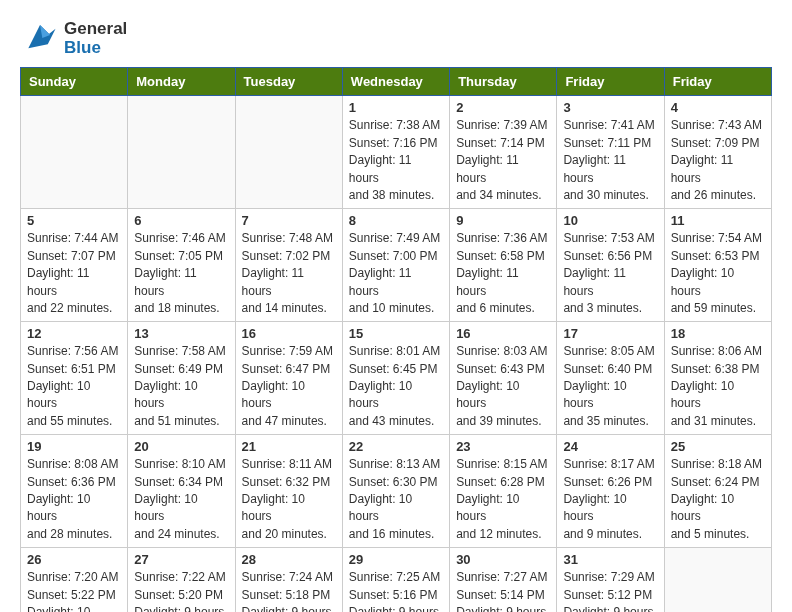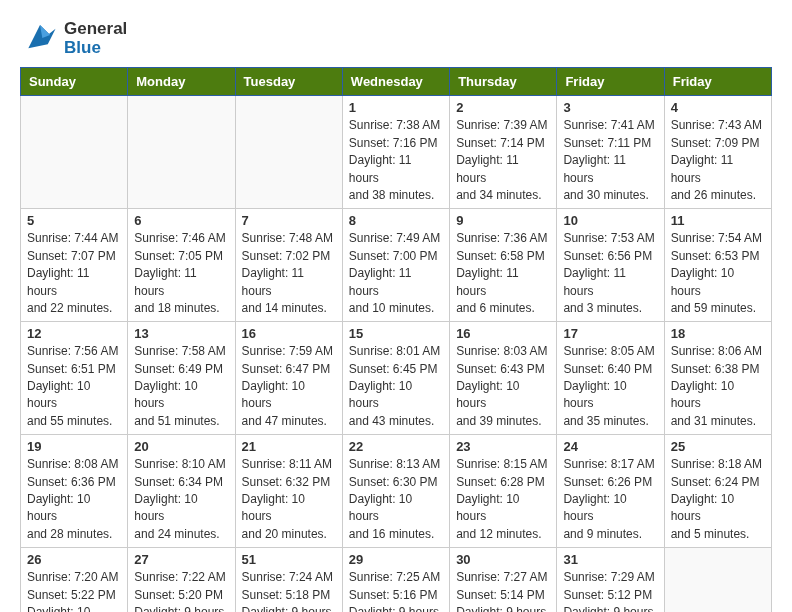--- a/index.html
+++ b/index.html
@@ -313,21 +313,21 @@
 and 1 minute.</div>
         </td>
         <td>
           <span class="day-number">27</span>
           <div class="day-info" style="white-space: pre-line;">Sunrise: 7:22 AM
 Sunset: 5:20 PM
 Daylight: 9 hours
 and 57 minutes.</div>
         </td>
         <td>
-          <span class="day-number">51</span>
+          <span class="day-number">28</span>
           <div class="day-info" style="white-space: pre-line;">Sunrise: 7:24 AM
 Sunset: 5:18 PM
 Daylight: 9 hours
 and 54 minutes.</div>
         </td>
         <td>
           <span class="day-number">29</span>
           <div class="day-info" style="white-space: pre-line;">Sunrise: 7:25 AM
 Sunset: 5:16 PM
 Daylight: 9 hours

